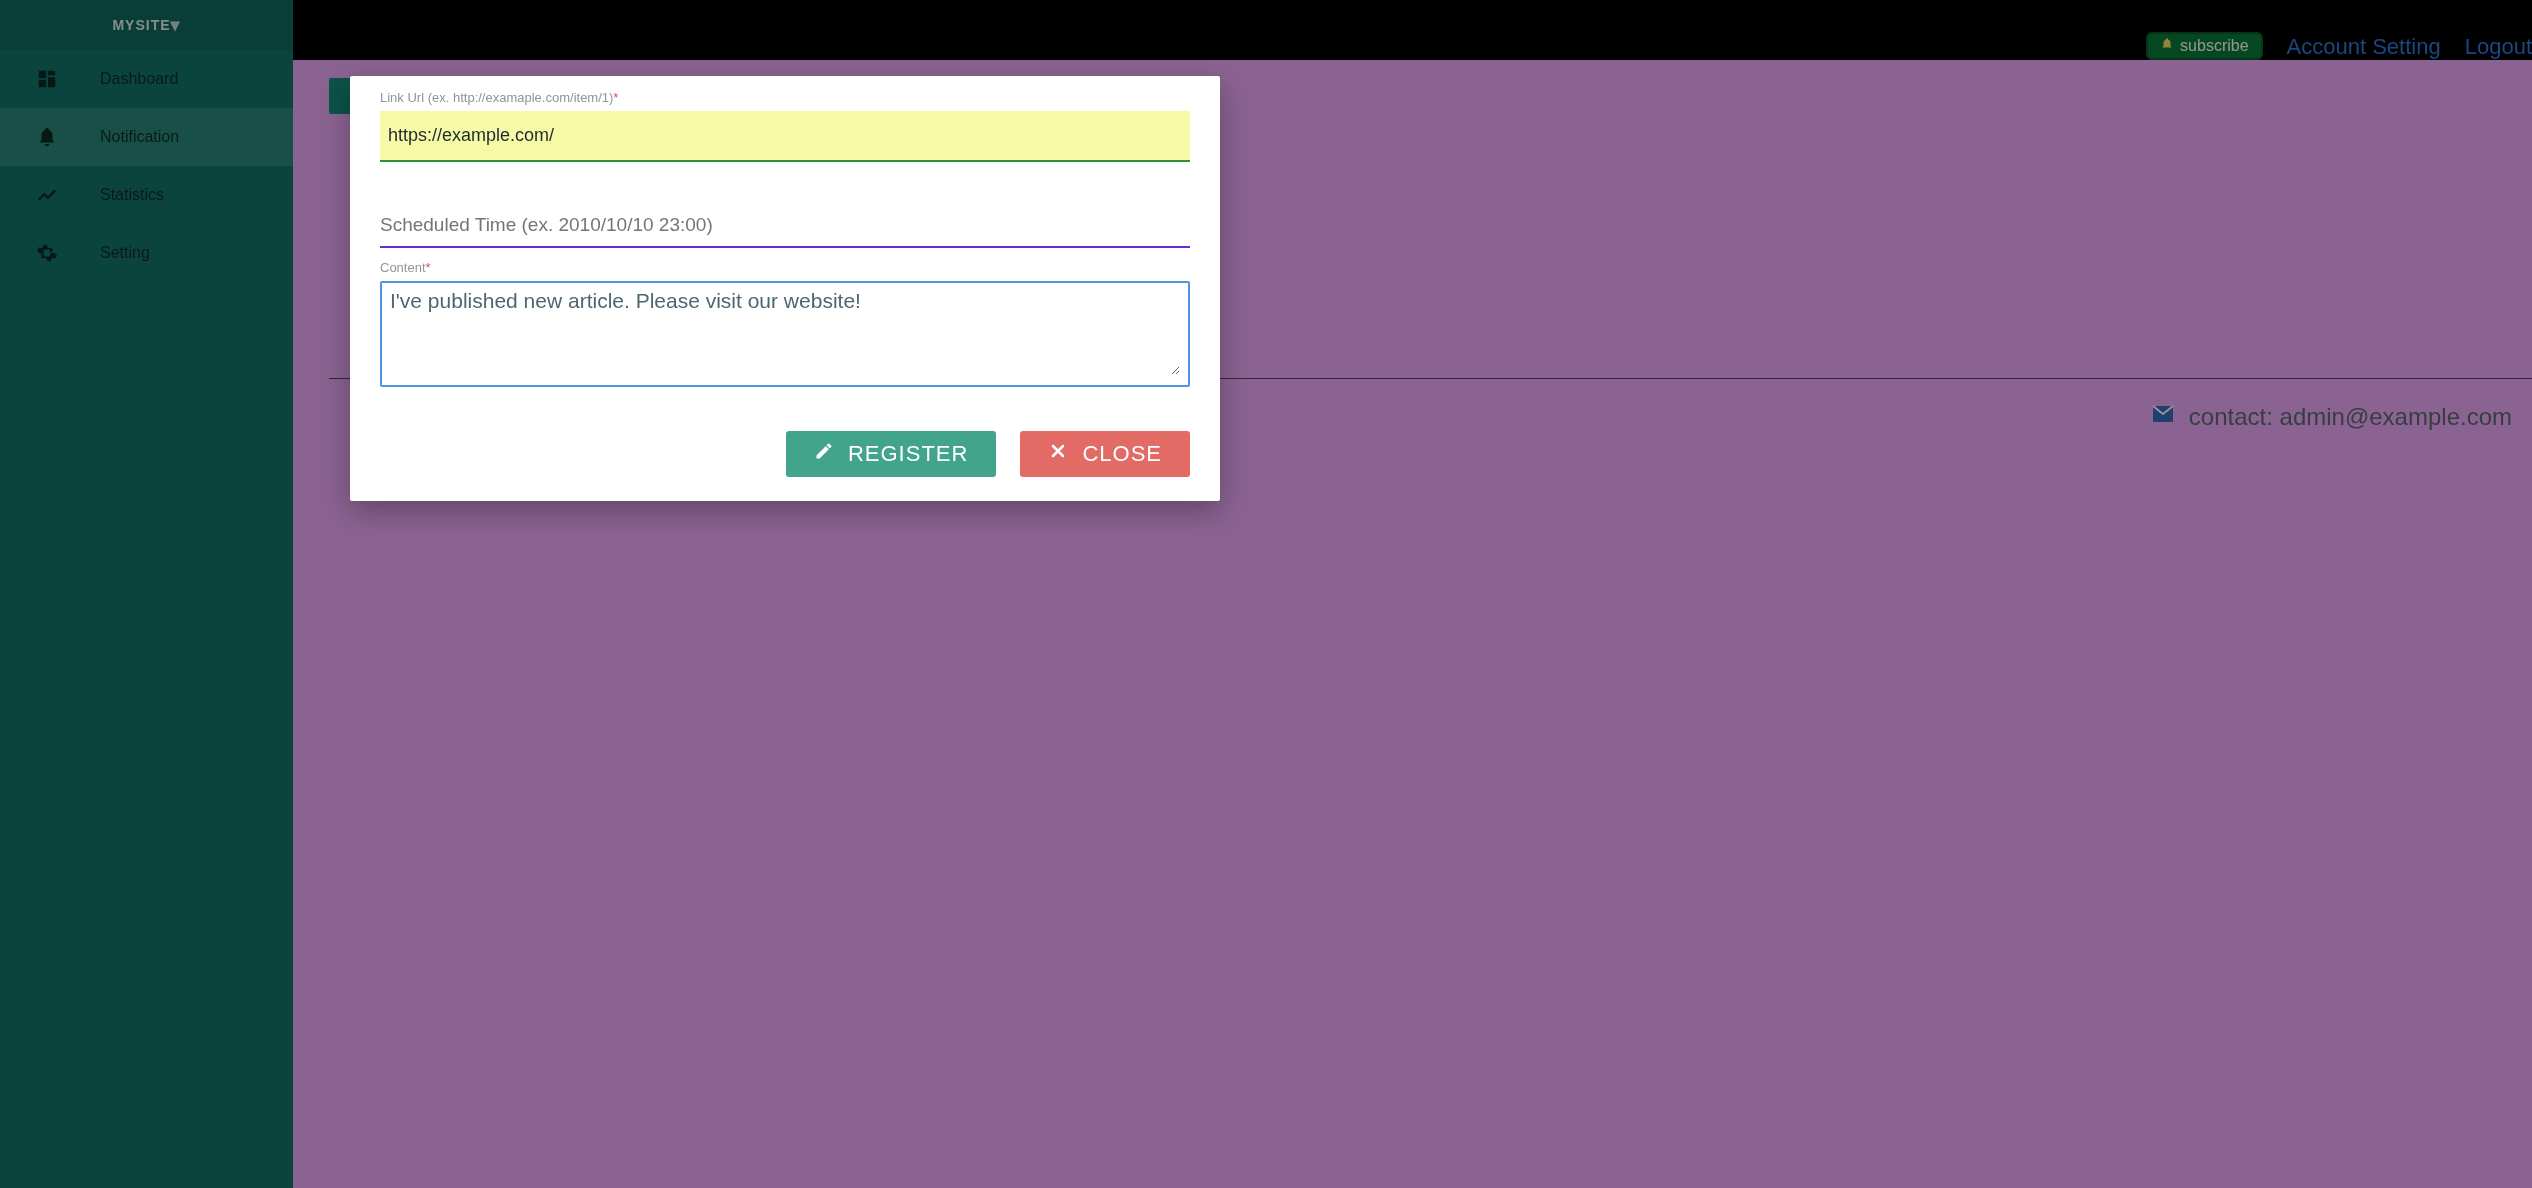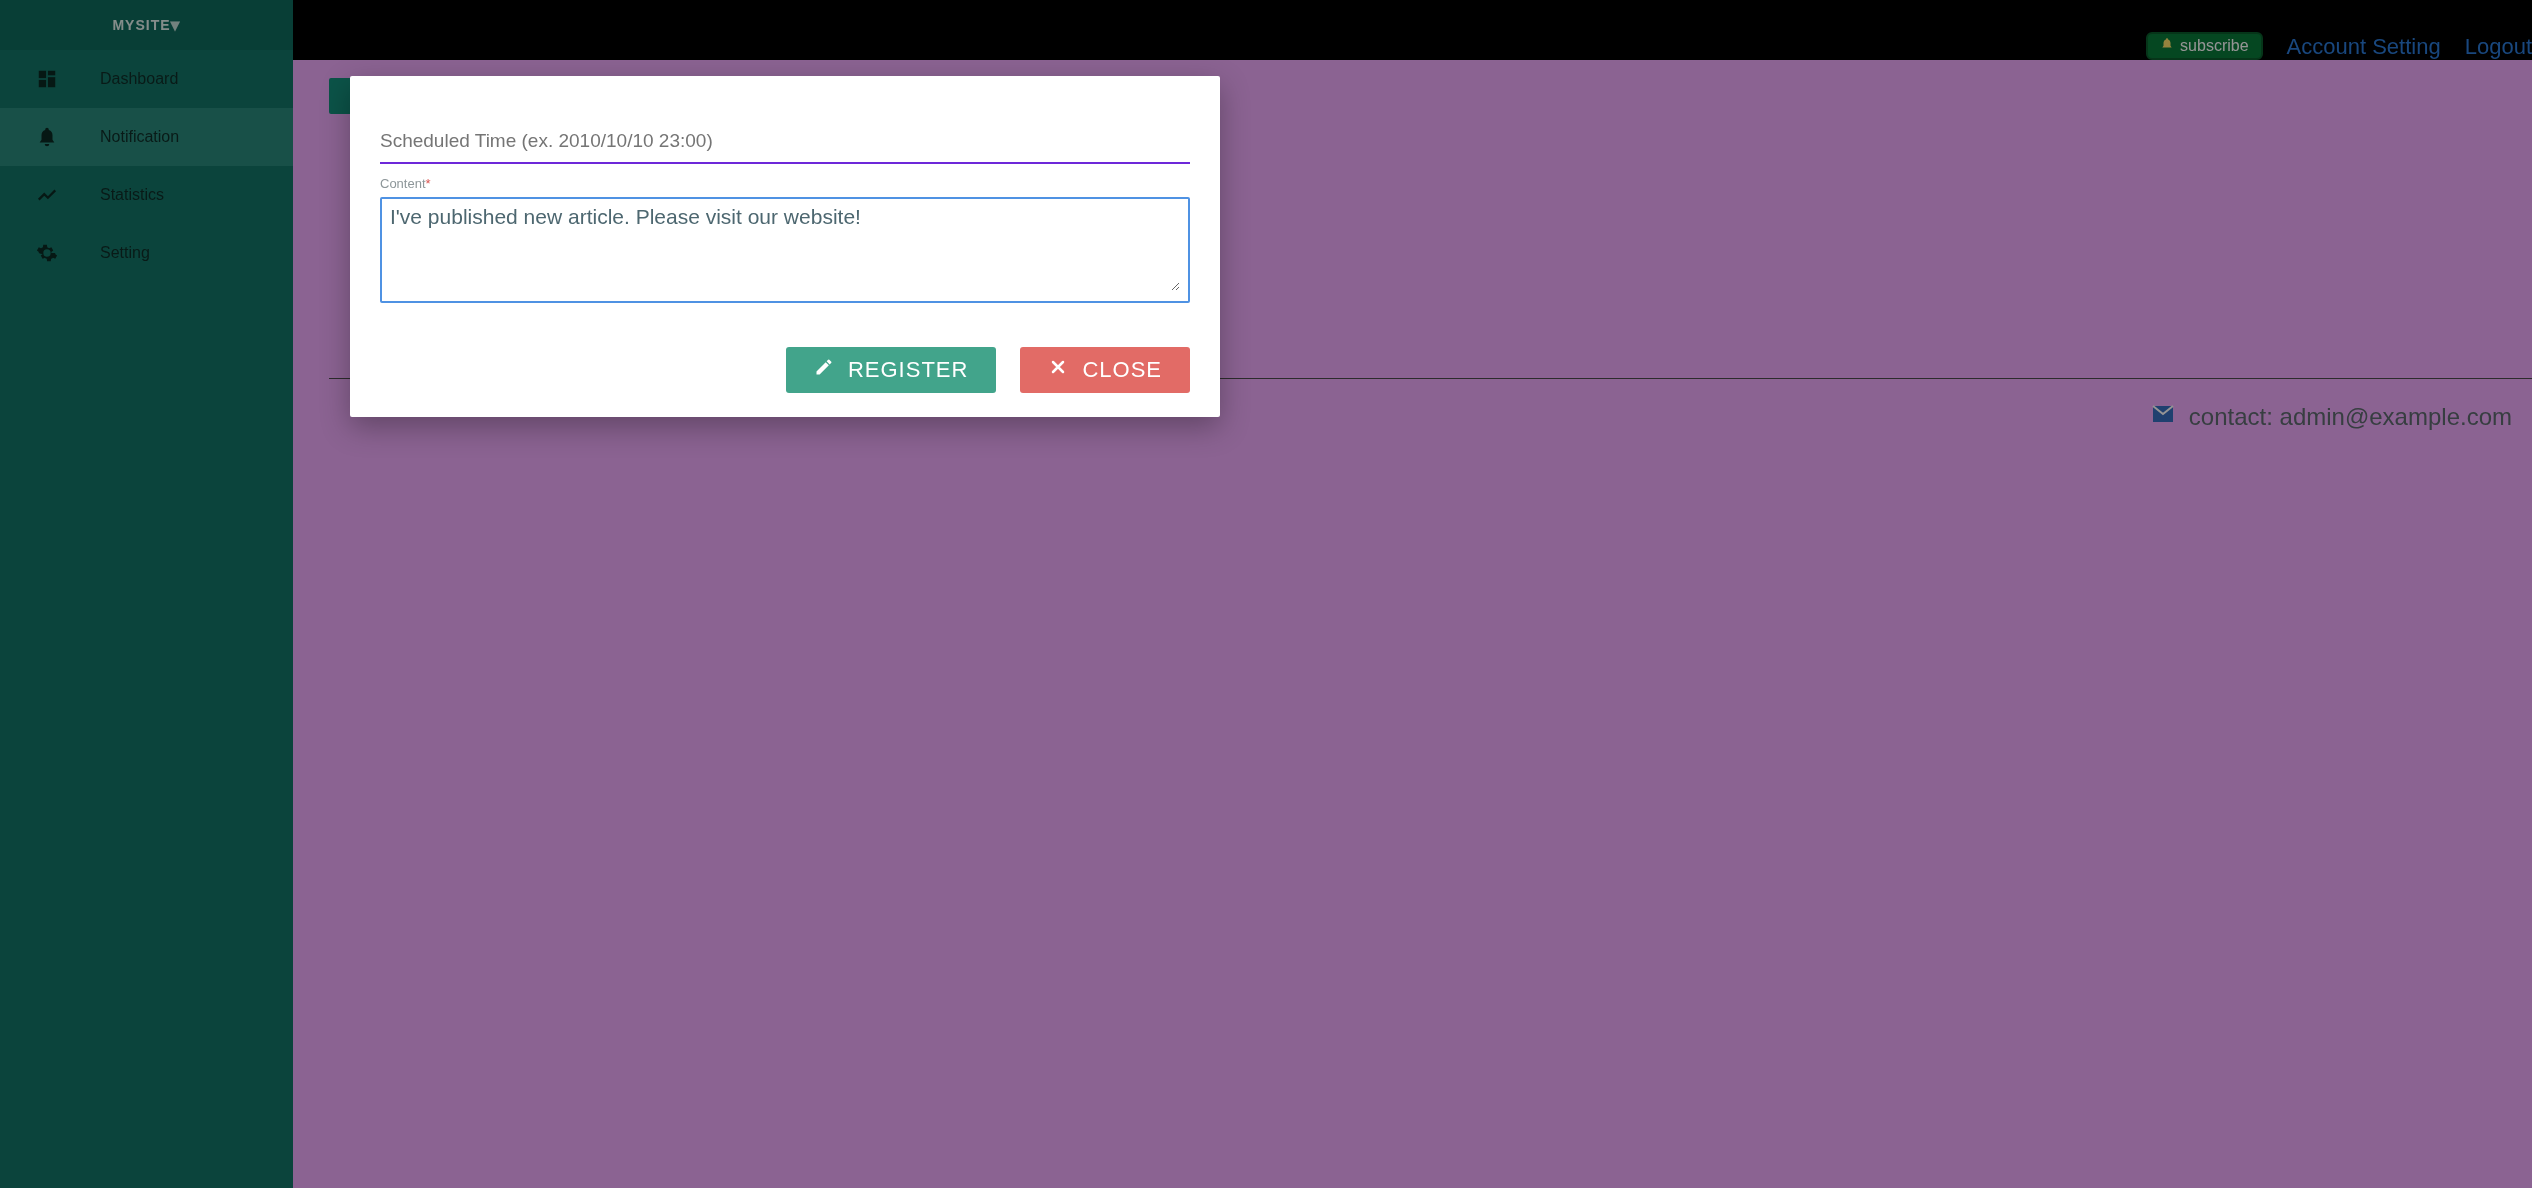--- a/index.html
+++ b/index.html
@@ -193,20 +193,26 @@
     </span>
     <span>contact: admin@example.com</span>
   </div>
 </div>
 
 <div class="overlay"></div>
 
 <div class="modal">
 
 
+  <div class="form-group">
+    <label class="fg-small-label">
+      <span>Link Url (ex. http://examaple.com/item/1)</span><span class="req-star">*</span>
+    </label>
+    <input class="mat-input url" type="text" value="https://example.com/" style="">
+  </div>
 
   <div class="spacer30"></div>
 
   <div class="form-group">
     <input class="mat-placeholder" type="text" placeholder="Scheduled Time (ex. 2010/10/10 23:00)" style="">
   </div>
 
   <div class="form-group">
     <label class="fg-small-label">
       <span>Content</span><span class="req-star">*</span>

